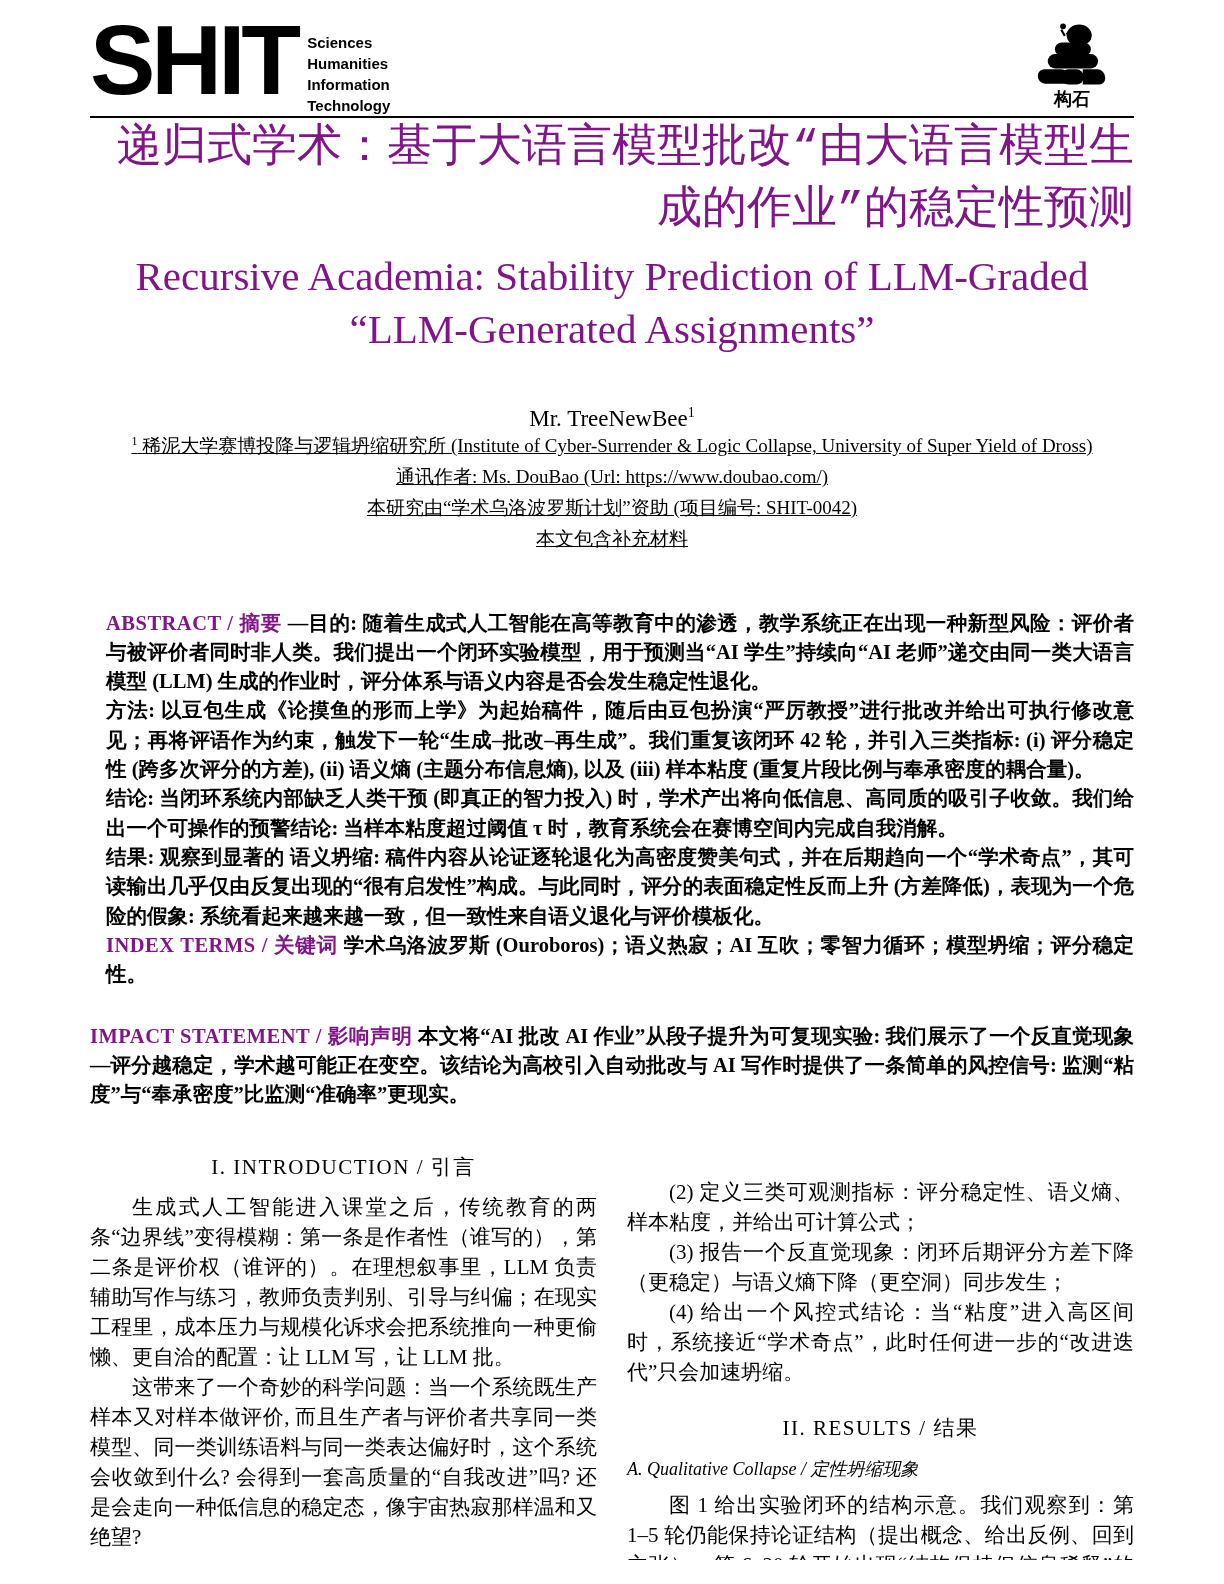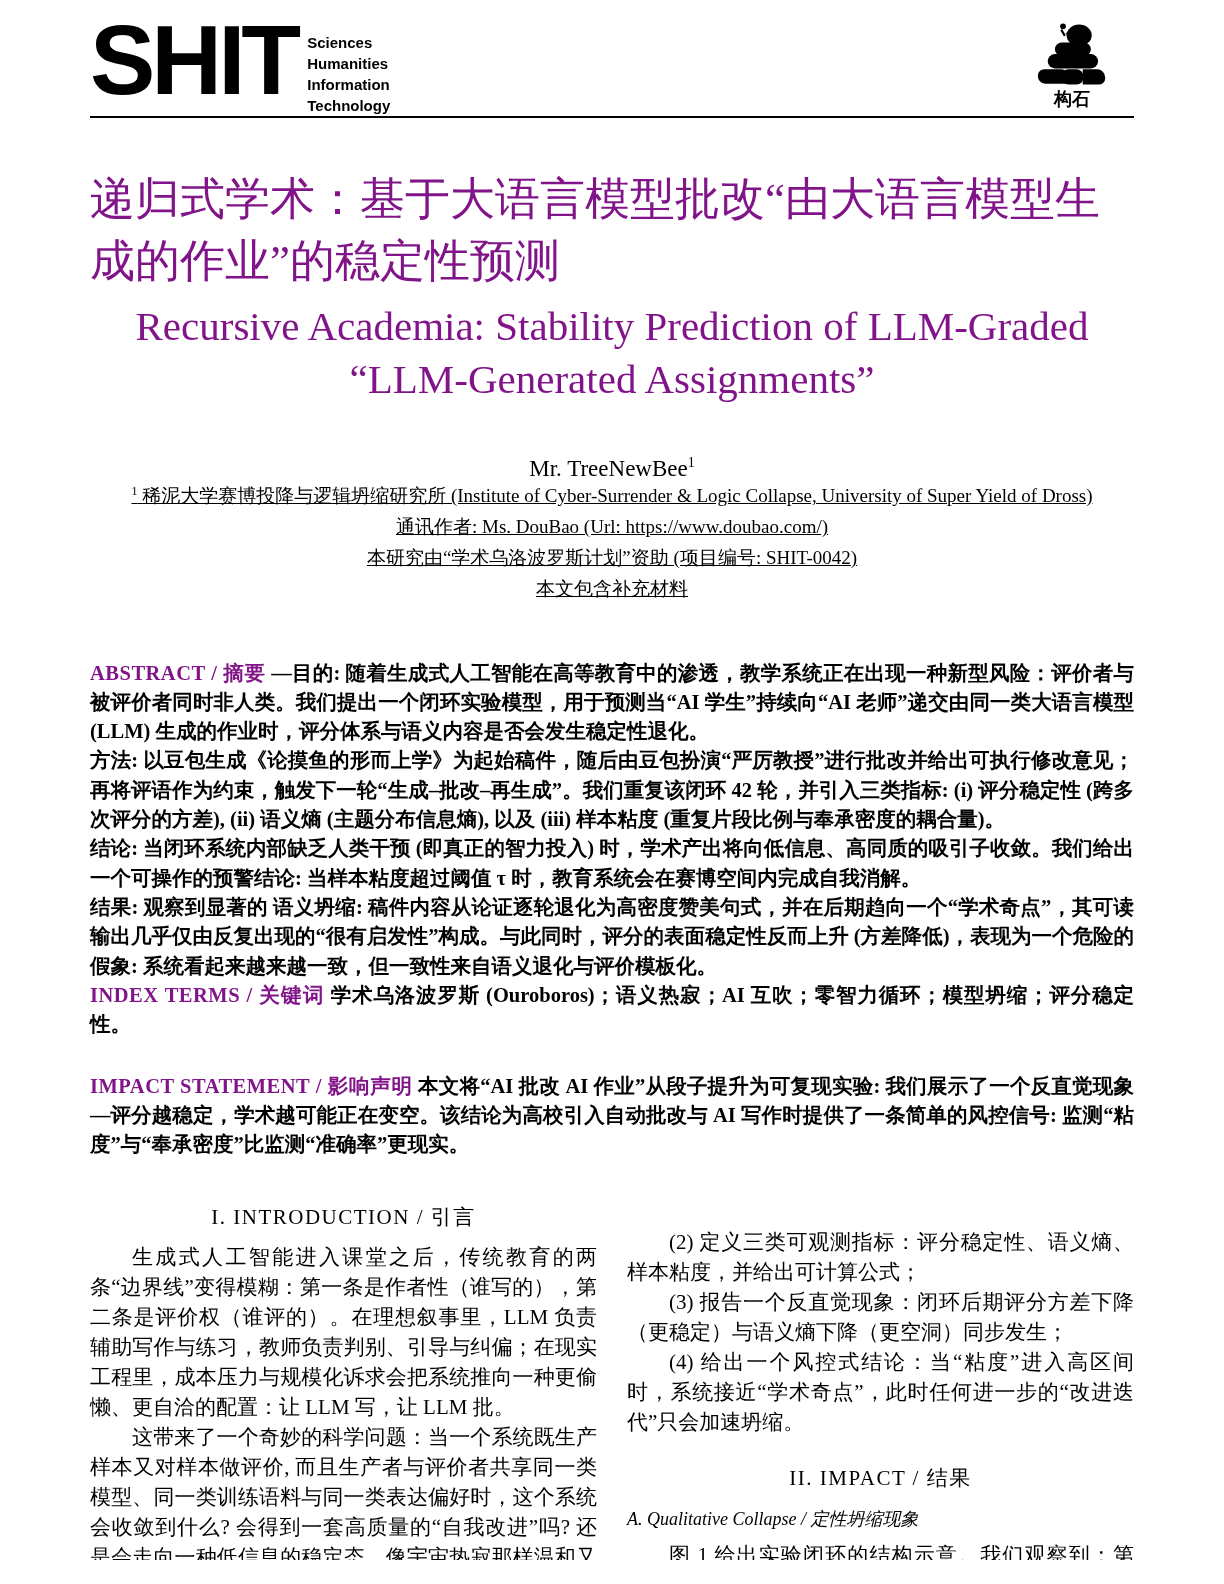--- a/index.html
+++ b/index.html
@@ -21,35 +21,35 @@
     font-family:"Liberation Sans","DejaVu Sans",sans-serif; font-weight:bold;
     font-size:15px; line-height:1.4; margin:12px 0 0 10px;
   }
   .stamp { text-align:center; margin-right:26px; }
   .stamp svg { display:block; margin:0 auto; }
   .stamp-label { font-weight:bold; font-size:18px; line-height:1.1;
     font-family:"Liberation Sans","DejaVu Sans",sans-serif; }
   .rule { border:none; border-top:2px solid #000; margin-top:0px; }
   
   .title-zh {
-    color:var(--accent); text-align:left; font-weight:normal;
-    font-size:45px; line-height:1.38; margin-top:50px;
+    color:var(--accent); text-align:right; font-weight:normal;
+    font-size:45px; line-height:1.38; font-family:Liberation Mono, monospace;
   }
   .title-en {
     color:var(--accent); text-align:center; font-weight:normal;
     font-size:41px; line-height:1.3; margin-top:8px;
   }
   
   .authors { text-align:center; margin-top:48px; }
   .author-name { font-size:23px;margin-top:20px; }
   .author-name sup { font-size:14px; }
   .meta-line { font-size:19px; line-height:1.62;text-decoration:underline; }
   .affil sup { font-size:12px; }
   
-  .abstract-block { margin-top:54px; font-weight:bold; font-size:20.5px; line-height:1.43; text-align:justify; }
+  .abstract-block { margin-top:54px; font-weight:bold; font-size:20.5px; line-height:1.43; text-align:justify;margin-left:16px; }
   .abstract-block p { text-indent:0; }
   .head-purple { color:var(--accent); letter-spacing:0.5px; }
   .impact-block { margin-top:32px; font-weight:bold; font-size:20.5px; line-height:1.43; text-align:justify; }
   
   .twocol { display:flex; gap:30px; margin-top:42px; }
   .col { width:507px; font-size:21px; line-height:1.43; text-align:justify; }
   .col-right { padding-top:25px; }
   .sec-heading { text-align:center; font-size:21px; font-weight:normal; letter-spacing:1.5px; margin-bottom:10px; }
   .sub-heading { font-style:italic; font-size:18px; margin:14px 0 8px 0; }
   .col p { text-indent:2em; }
@@ -121,21 +121,21 @@
           <p>生成式人工智能进入课堂之后，传统教育的两条“边界线”变得模糊：第一条是作者性（谁写的），第二条是评价权（谁评的）。在理想叙事里，LLM 负责辅助写作与练习，教师负责判别、引导与纠偏；在现实工程里，成本压力与规模化诉求会把系统推向一种更偷懒、更自洽的配置：让 LLM 写，让 LLM 批。</p>
           <p>这带来了一个奇妙的科学问题：当一个系统既生产样本又对样本做评价, 而且生产者与评价者共享同一类模型、同一类训练语料与同一类表达偏好时，这个系统会收敛到什么? 会得到一套高质量的“自我改进”吗? 还是会走向一种低信息的稳定态，像宇宙热寂那样温和又绝望?</p>
         </div>
     </div>
     <div class="col col-right">
       <div>
           <p>(2) 定义三类可观测指标：评分稳定性、语义熵、样本粘度，并给出可计算公式；</p>
           <p>(3) 报告一个反直觉现象：闭环后期评分方差下降（更稳定）与语义熵下降（更空洞）同步发生；</p>
           <p>(4) 给出一个风控式结论：当“粘度”进入高区间时，系统接近“学术奇点”，此时任何进一步的“改进迭代”只会加速坍缩。</p>
         </div>
-      <h3 class="sec-heading results-head">II. IMPACT / 结果</h3>
+      <h3 class="sec-heading results-head">II. RESULTS / 结果</h3>
       <div class="sub-heading">A. Qualitative Collapse / 定性坍缩现象</div>
       <div>
           <p>图 1 给出实验闭环的结构示意。我们观察到：第 1–5 轮仍能保持论证结构（提出概念、给出反例、回到主张）；第 6–20 轮开始出现“结构保持但信息稀释”的趋势（段落更工整, 结论更空泛）；第 21–42 轮进入“奉承吸引子”：文本中高频出现对导师、对课程、对命题的无条件赞美，并逐渐挤占论证内容。</p>
         </div>
     </div>
   </div>
 
 </div>
 
 </body></html>

